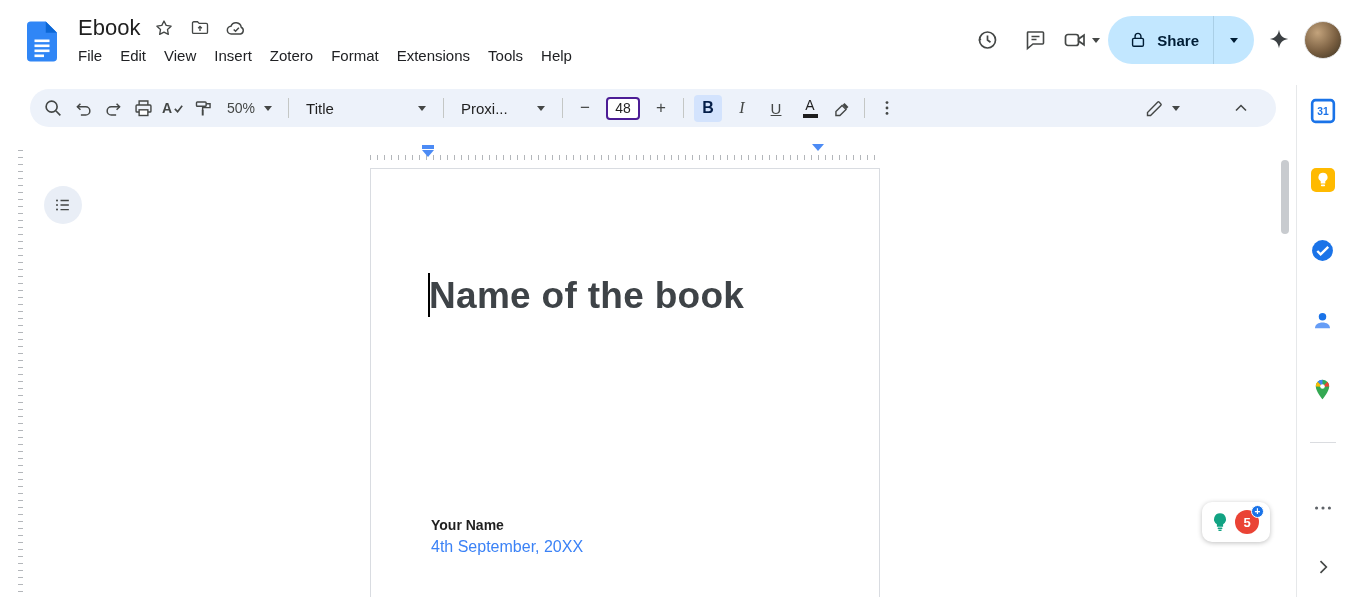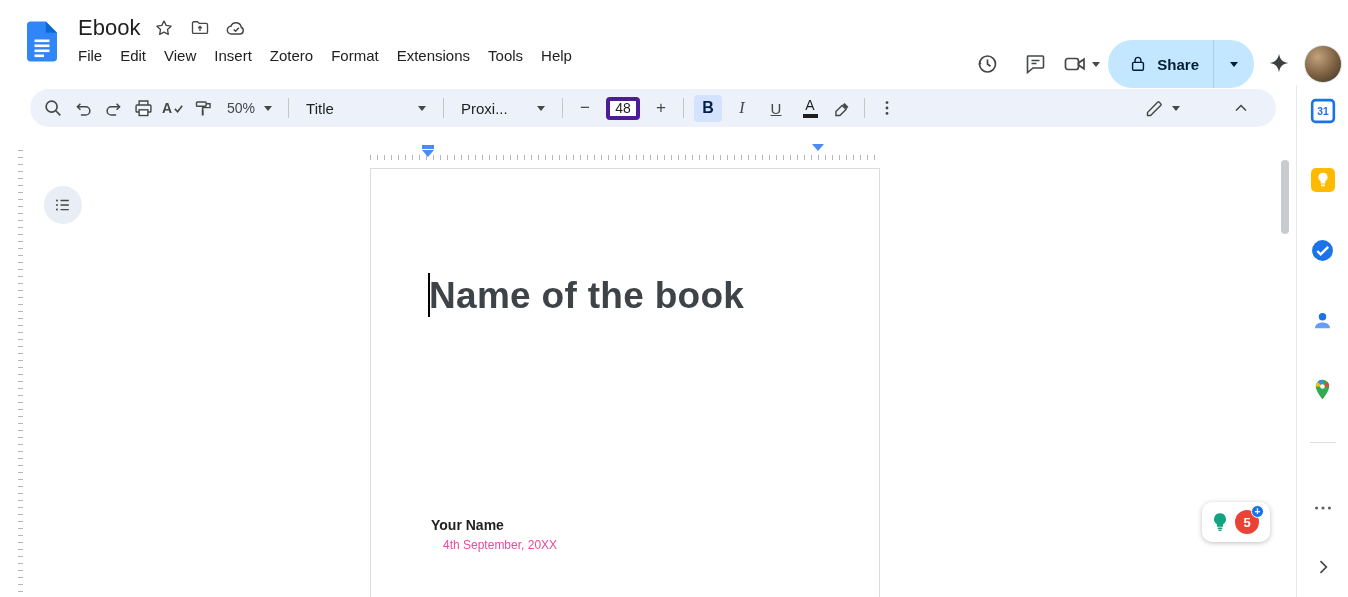--- a/index.html
+++ b/index.html
@@ -9,21 +9,21 @@
 
   
   .header { position:absolute; top:0; left:0; right:0; height:85px; background:#fff; }
   .docs-logo { position:absolute; left:27px; top:21px; width:30px; height:41px; cursor:pointer; }
   .title-wrap { position:absolute; left:78px; top:15px; }
   .title-row { display:flex; align-items:center; gap:12px; height:26px; }
   .doc-title { font-size:22px; color:#1f1f1f; }
   .hicon { display:flex; align-items:center; justify-content:center; width:24px; height:24px; cursor:pointer; }
   .menubar { display:flex; gap:2px; margin-left:-8px; margin-top:4px; }
   .menu-item { font-size:15px; color:#202124; padding:2px 8px; border-radius:10px; cursor:pointer; }
-  .header-right { position:absolute; top:0; right:6px; height:80px; display:flex; align-items:center; gap:8px;margin-top:24px; }
+  .header-right { position:absolute; top:0; right:6px; height:80px; display:flex; align-items:center; gap:8px; }
   .round-btn { width:40px; height:40px; border-radius:50%; display:flex; align-items:center; justify-content:center; cursor:pointer; }
   .video-group { display:flex; align-items:center; gap:5px; cursor:pointer; }
   .caret { width:0; height:0; border-left:4.5px solid transparent; border-right:4.5px solid transparent; border-top:5.5px solid #444746; display:inline-block; }
   .share-btn { display:flex; align-items:center; height:48px; background:#c2e7ff; border-radius:24px; overflow:hidden; }
   .share-main { display:flex; align-items:center; gap:9px; padding:0 14px 0 20px; height:100%; cursor:pointer; }
   .share-label { font-size:15px; font-weight:600; color:#001d35; }
   .share-sep { width:1px; height:48px; background:rgba(0,29,53,.12); }
   .share-caret { padding:0 16px; height:100%; display:flex; align-items:center; cursor:pointer; }
   .share-caret .caret { border-top-color:#001d35; }
   .sparkle-btn { width:34px; height:34px; display:flex; align-items:center; justify-content:center; cursor:pointer; }
@@ -32,21 +32,21 @@
 
   
   .toolbar { position:absolute; left:30px; top:89px; width:1246px; height:38px; background:#edf2fa;
              border-radius:19px; display:flex; align-items:center; padding:0 14px 0 8px; }
   .tbtn { width:30px; height:30px; border-radius:50%; display:flex; align-items:center; justify-content:center; cursor:pointer; flex:0 0 auto; }
   .tdivider { width:1px; height:20px; background:#c4c7c5; margin:0 7px; flex:0 0 auto; }
   .drop-ctl { display:flex; align-items:center; cursor:pointer; color:#444746; flex:0 0 auto; }
   .zoom-ctl { gap:9px; padding:0 9px; font-size:14px; }
   .style-ctl { width:140px; justify-content:space-between; padding:0 10px; font-size:15px; color:#1f1f1f; }
   .font-ctl { width:104px; justify-content:space-between; padding:0 10px; font-size:15px; color:#1f1f1f; }
-  .sizebox { width:34px; height:23px; border:4px solid #4c1d95; border-radius:4px; background:#fff;
+  .sizebox { width:34px; height:23px; border:2px solid #4c1d95; border-radius:4px; background:#fff;
              text-align:center; font-size:14px; color:#1f1f1f; font-family:"Liberation Sans",sans-serif; margin:0 6px; }
   .fmt-btn { width:28px; height:27px; border-radius:4px; display:flex; align-items:center; justify-content:center;
              font-size:15px; color:#444746; cursor:pointer; flex:0 0 auto; margin:0 3px; }
   .fmt-bold { background:#d3e3fd; color:#041e49; font-weight:700; font-size:16px; }
   .fmt-italic { font-style:italic; font-family:"Liberation Serif", serif; font-size:16px; }
   .fmt-underline { text-decoration:underline; }
   .textcolor-ctl { display:flex; flex-direction:column; align-items:center; justify-content:center; cursor:pointer; width:28px; margin:0 3px; }
   .textcolor-ctl .tc-letter { font-size:14px; color:#1f1f1f; line-height:15px; }
   .textcolor-ctl .tc-bar { width:15px; height:3.5px; background:#1f1f1f; margin-top:1px; }
   .pen-group { margin-left:auto; display:flex; align-items:center; gap:7px; padding:0 10px; cursor:pointer; flex:0 0 auto; }
@@ -66,21 +66,21 @@
   .tri-down { width:0; height:0; border-left:6px solid transparent; border-right:6px solid transparent; border-top:7px solid #4c8bf5; }
   .marker-right { left:442px; top:6px; }
   .page { position:absolute; left:370px; top:41px; width:510px; height:calc(100% - 41px);
           background:#fff; border:1px solid #d9dce1; border-bottom:none; }
   .outline-btn { position:absolute; left:44px; top:59px; width:38px; height:38px; border-radius:50%;
                  background:#e9eef6; display:flex; align-items:center; justify-content:center; cursor:pointer; }
   .doc-heading { position:absolute; left:58px; top:106px; font-size:37px; font-weight:700; color:#3e4347;
                  letter-spacing:.3px; white-space:nowrap; cursor:text; }
   .text-cursor { position:absolute; left:57px; top:104px; width:2px; height:44px; background:#000; }
   .doc-author { position:absolute; left:60px; top:348px; font-size:14px; color:#1f1f1f; cursor:text;font-weight:bold; }
-  .doc-date { position:absolute; left:72px; top:369px; font-size:12px; color:#ec4899; cursor:text; }
+  .doc-date { position:absolute; left:60px; top:369px; font-size:16px; color:#3b82f6; cursor:text; }
   .scroll-thumb { position:absolute; left:1281px; top:160px; width:8px; height:74px; background:#c8cbcf; border-radius:4px; cursor:pointer; }
 
   
   .side-panel { position:absolute; right:0; top:85px; bottom:0; width:52px; background:#fff;
                 border-left:1px solid #e6e8ea; display:flex; flex-direction:column; align-items:center; padding-top:13px; }
   .panel-icon { width:26px; height:26px; margin-bottom:44px; cursor:pointer; display:flex; align-items:flex-start; justify-content:center; }
   .panel-divider { width:26px; height:1px; background:#dadce0; margin:-6px 0 30px; }
   .panel-bottom { margin-top:auto; margin-bottom:14px; display:flex; flex-direction:column; align-items:center; gap:34px; }
 
   

